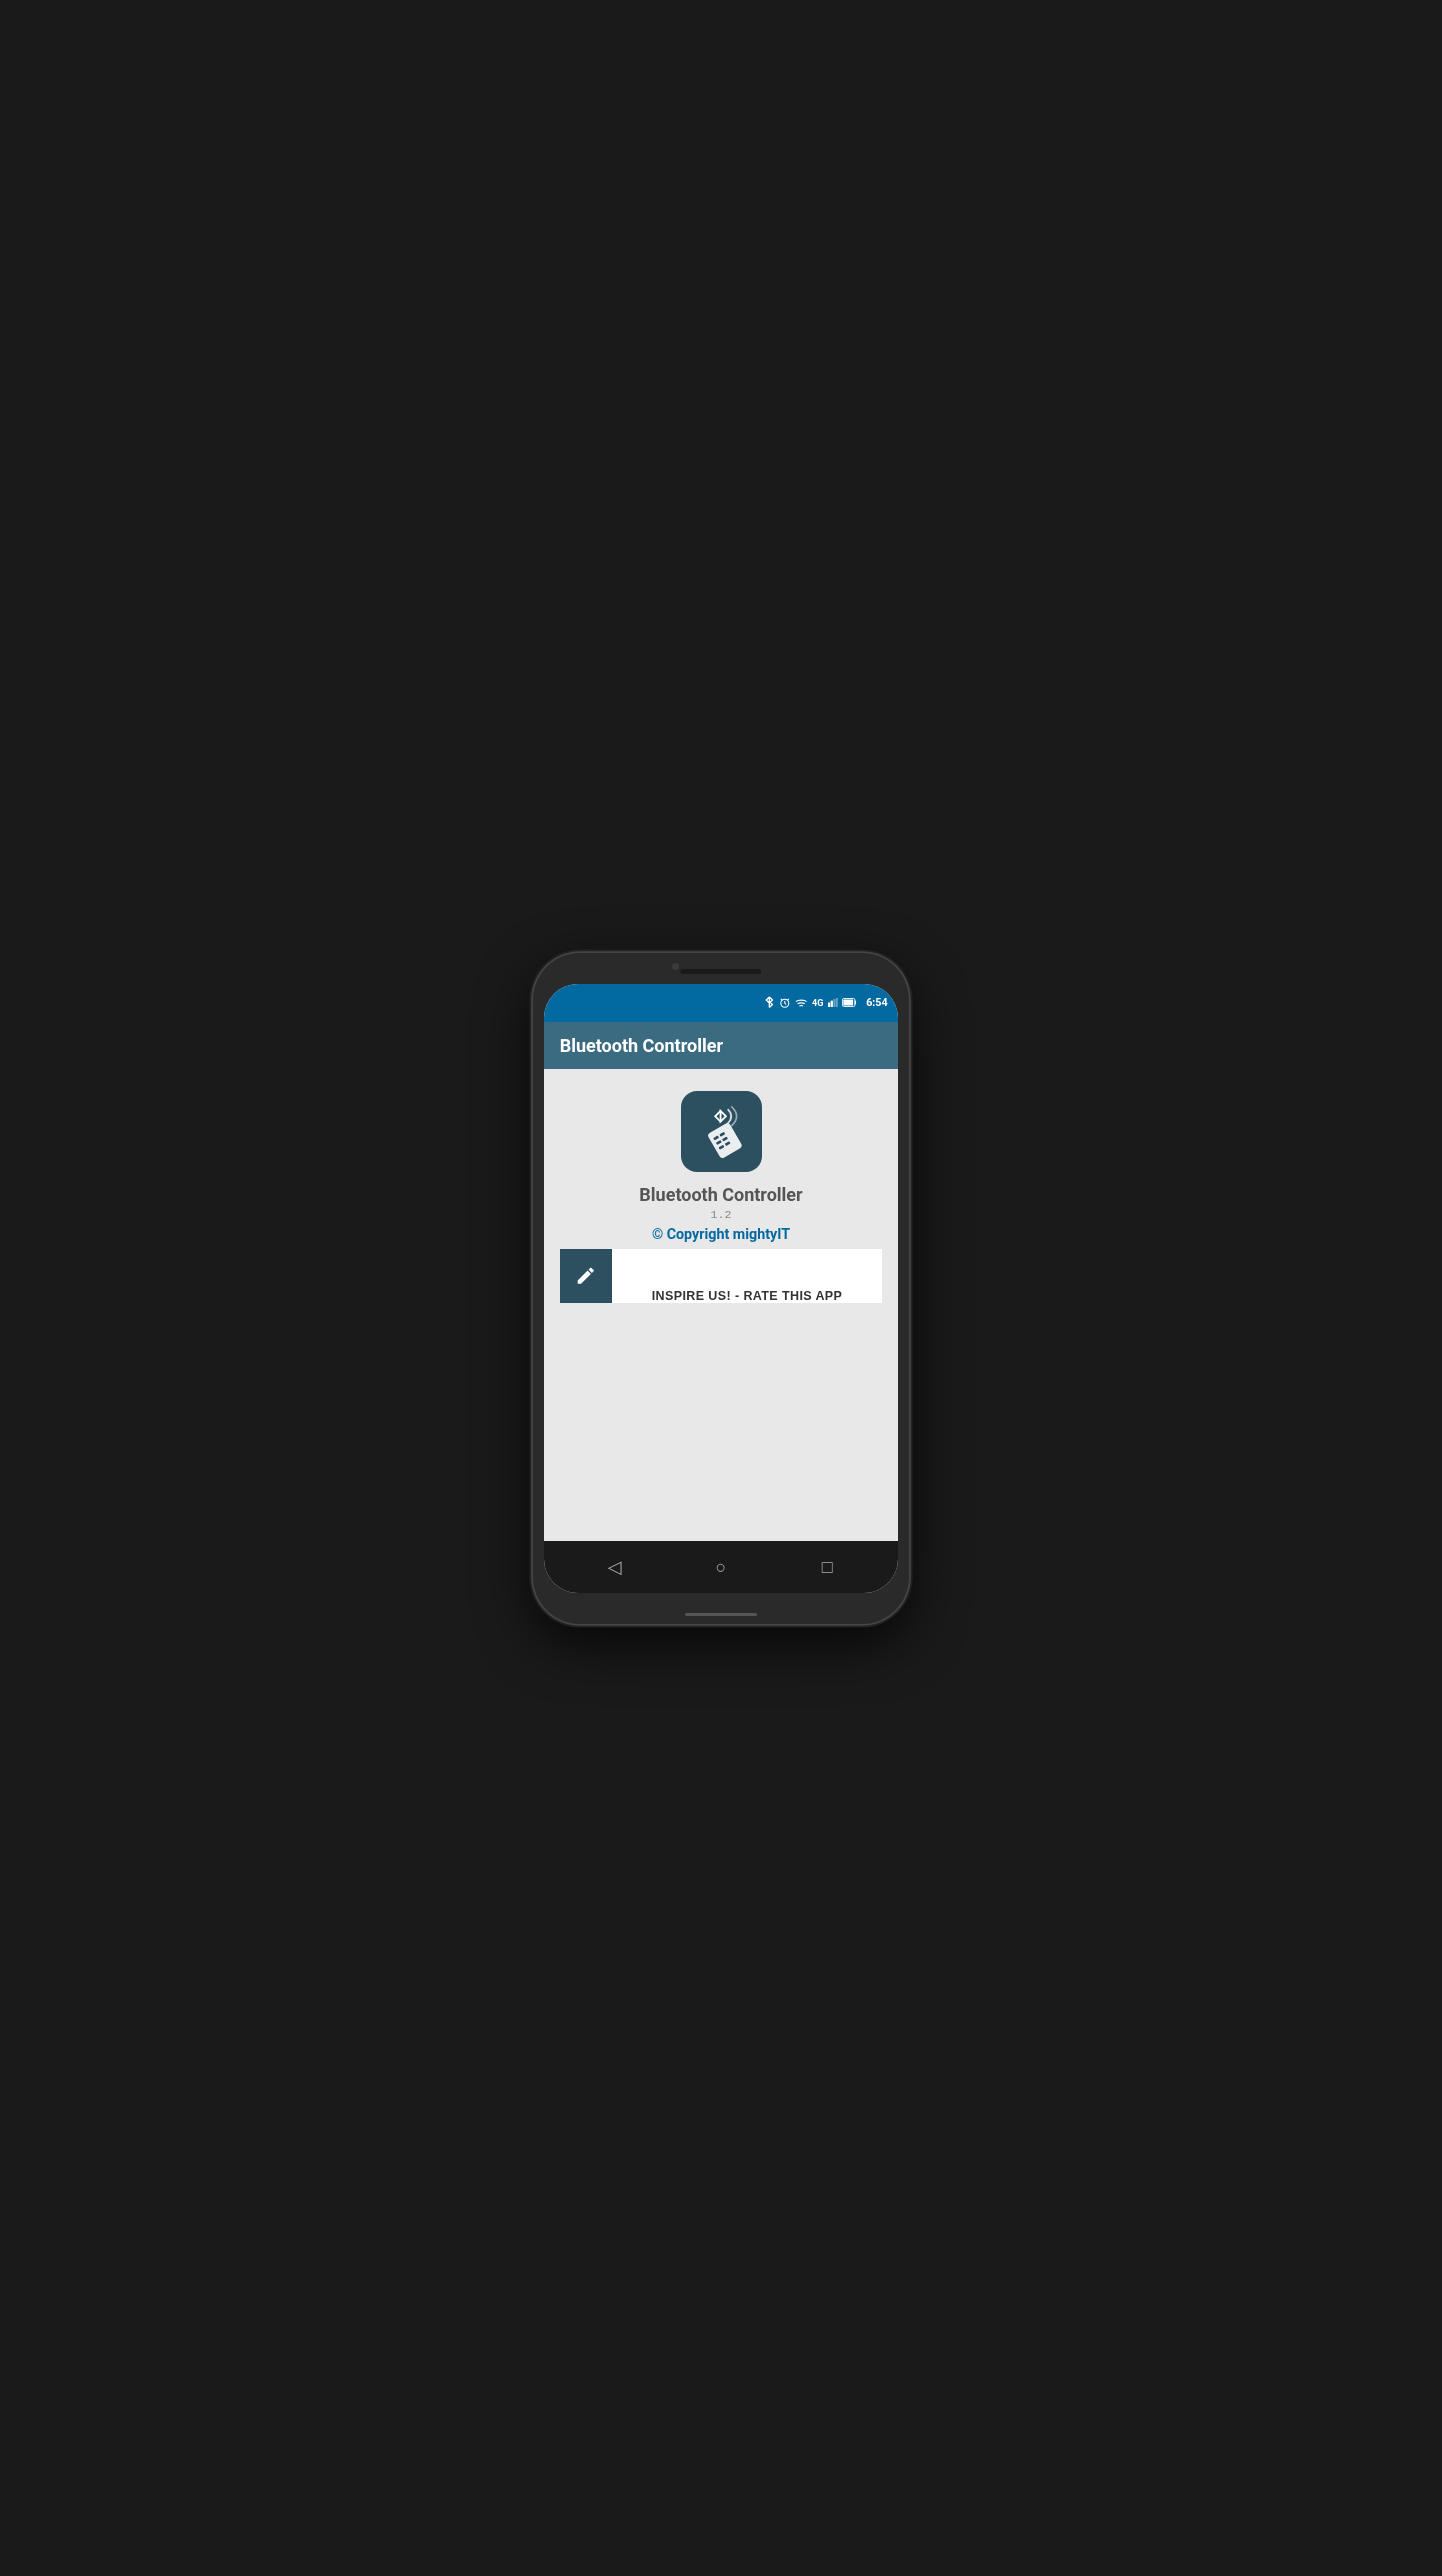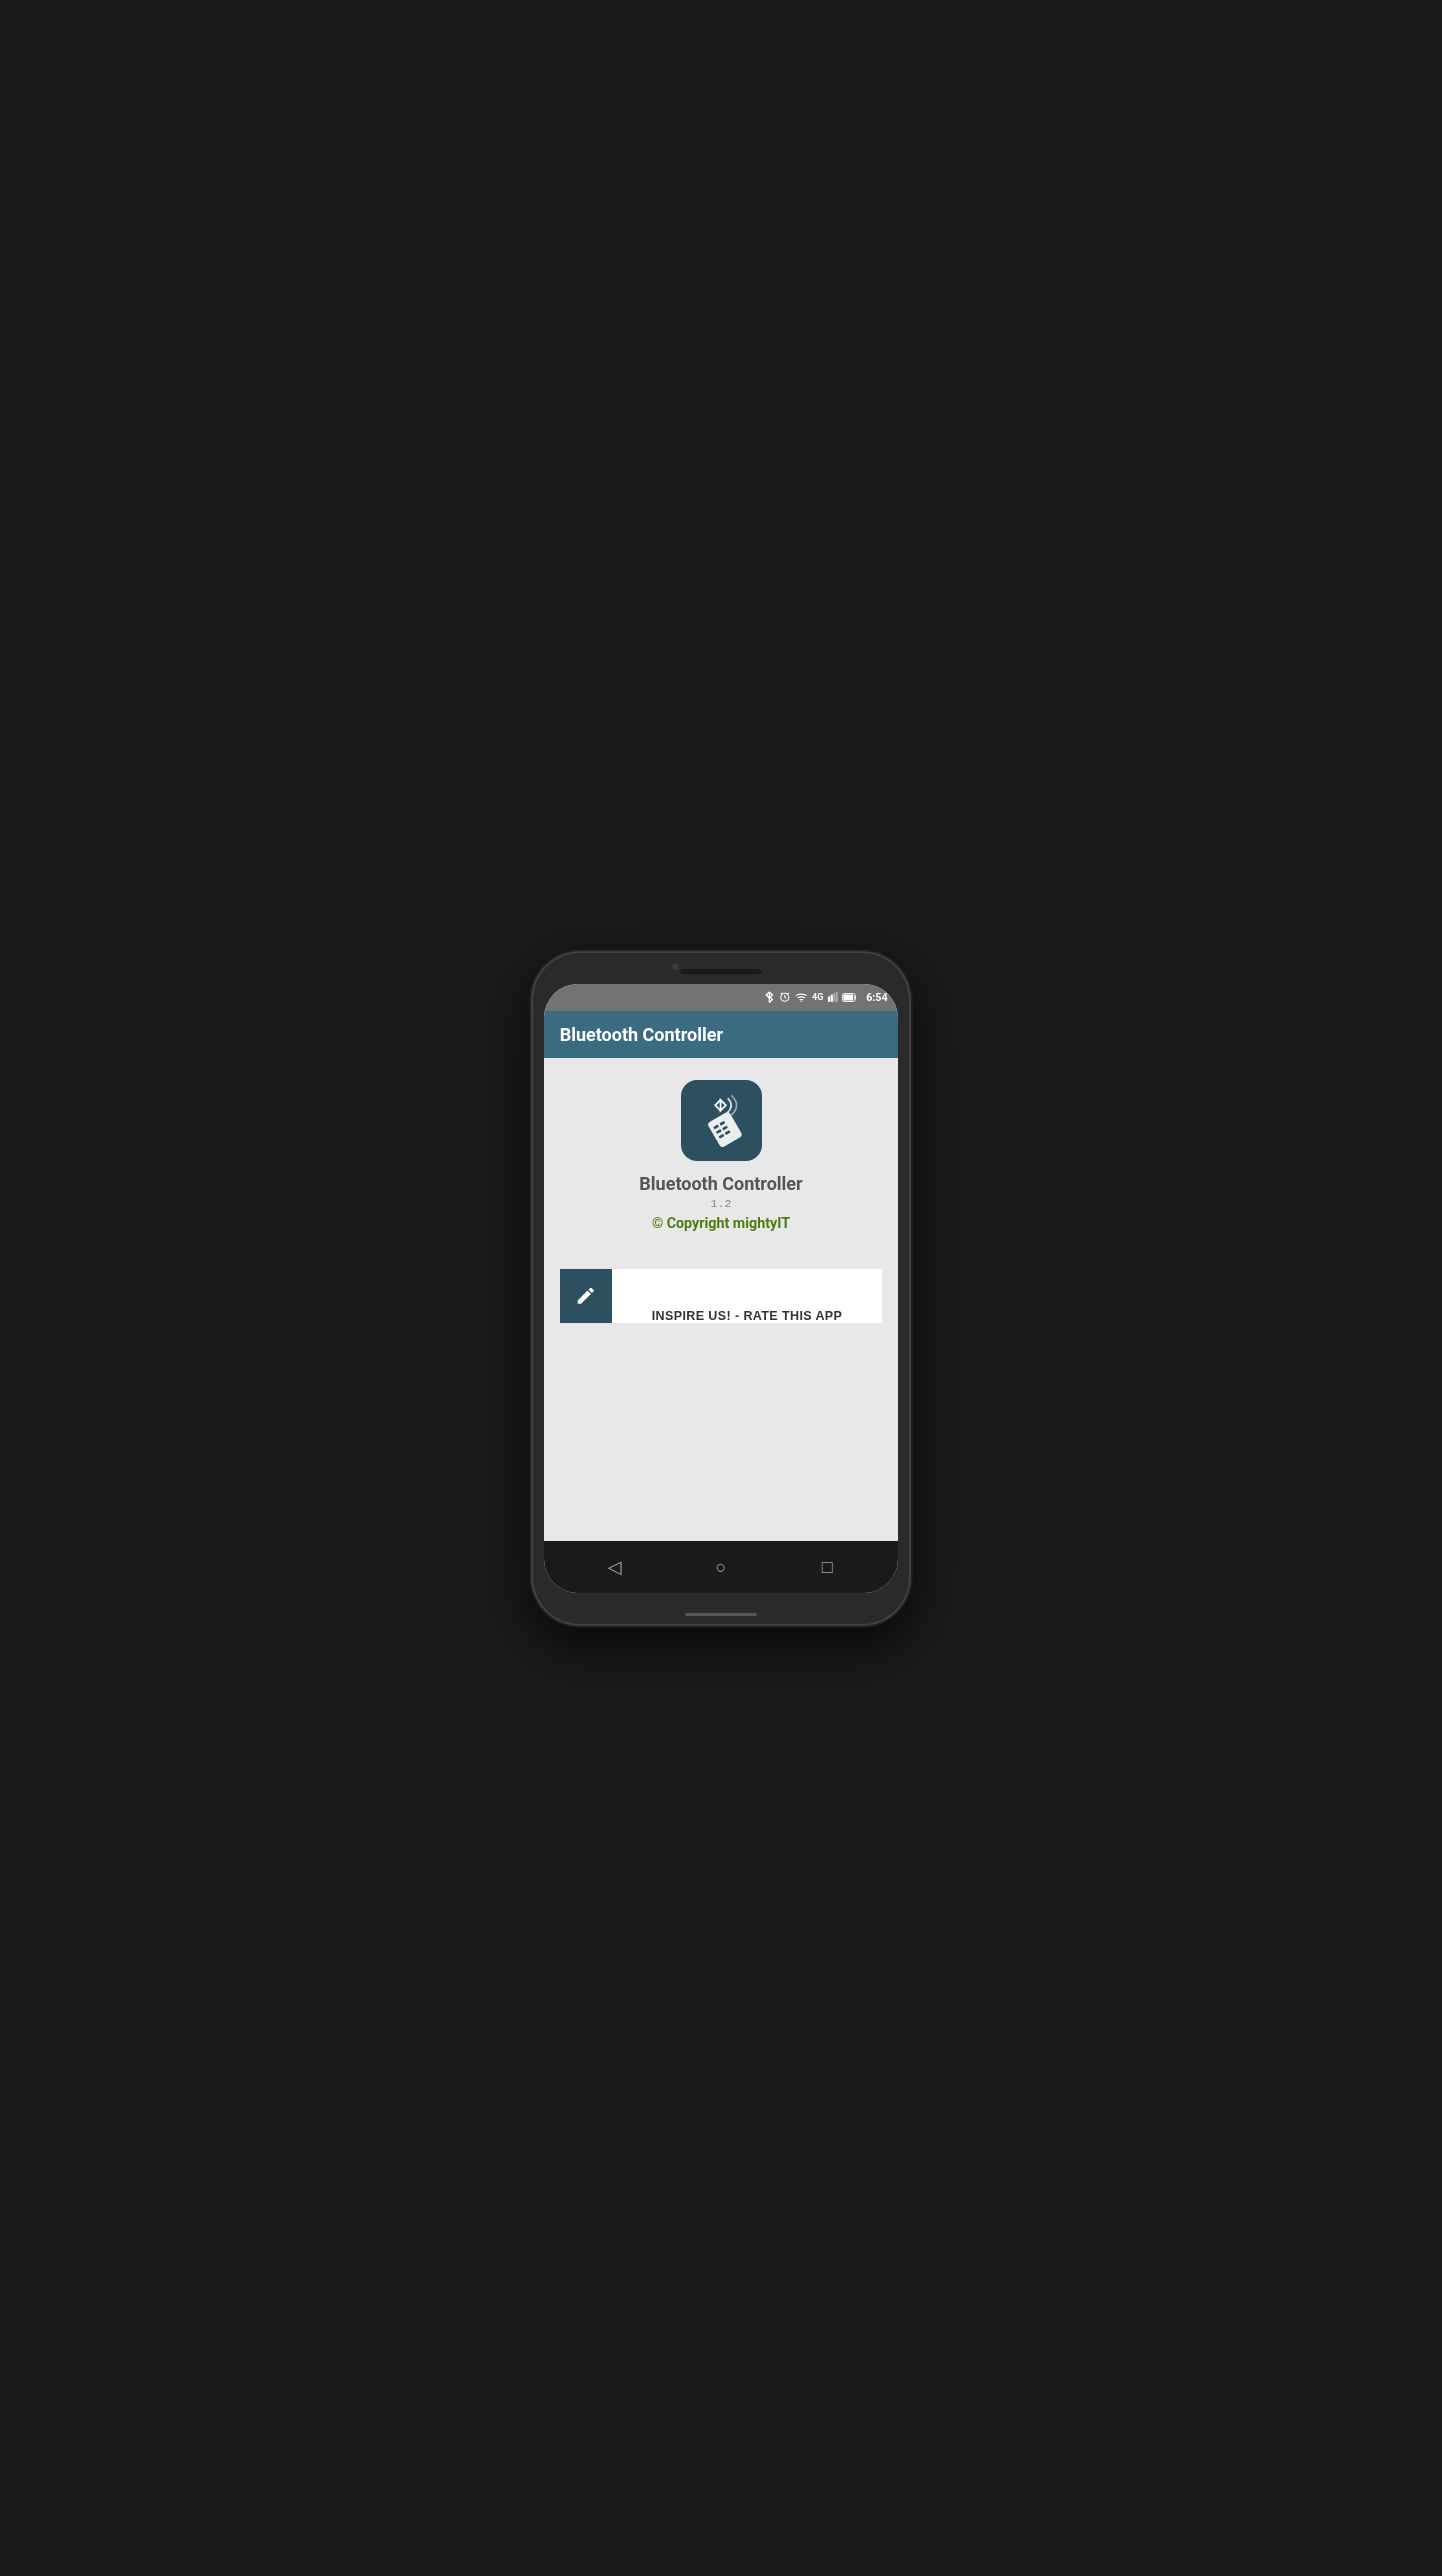--- a/index.html
+++ b/index.html
@@ -64,22 +64,22 @@
       bottom: 31px;
       background: #e8e8e8;
       border-radius: 34px;
       overflow: hidden;
       display: flex;
       flex-direction: column;
     }
 
     
     .status-bar {
-      background: #737373;
-      height: 27px;
+      background: #0369a1;
+      height: 38px;
       display: flex;
       align-items: center;
       justify-content: flex-end;
       padding: 0 10.7px;
       flex-shrink: 0;
     }
 
     .status-icons {
       display: flex;
       align-items: center;
@@ -152,23 +152,23 @@
       font-size: 11.6px;
       color: #888;
       text-align: center;
       margin-bottom: 4.5px;
       font-family: Liberation Mono, monospace;
     }
 
     .app-copyright {
       font-size: 14.3px;
       font-weight: bold;
-      color: #4d7c0f;
+      color: #0369a1;
       text-align: center;
-      margin-bottom: 38px;
+      margin-bottom: 7px;
     }
 
     
     .action-btn {
       width: 100%;
       height: 54px;
       display: flex;
       align-items: center;
       margin-bottom: 9px;
       background: transparent;

